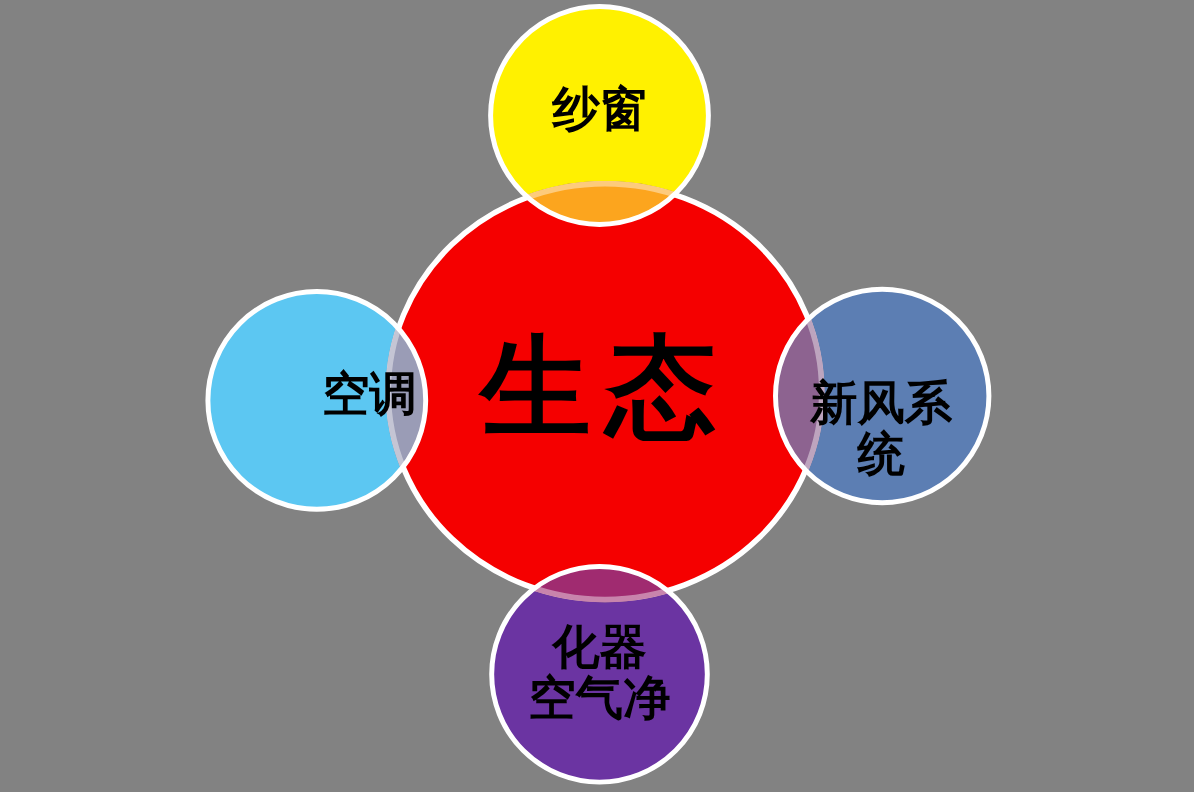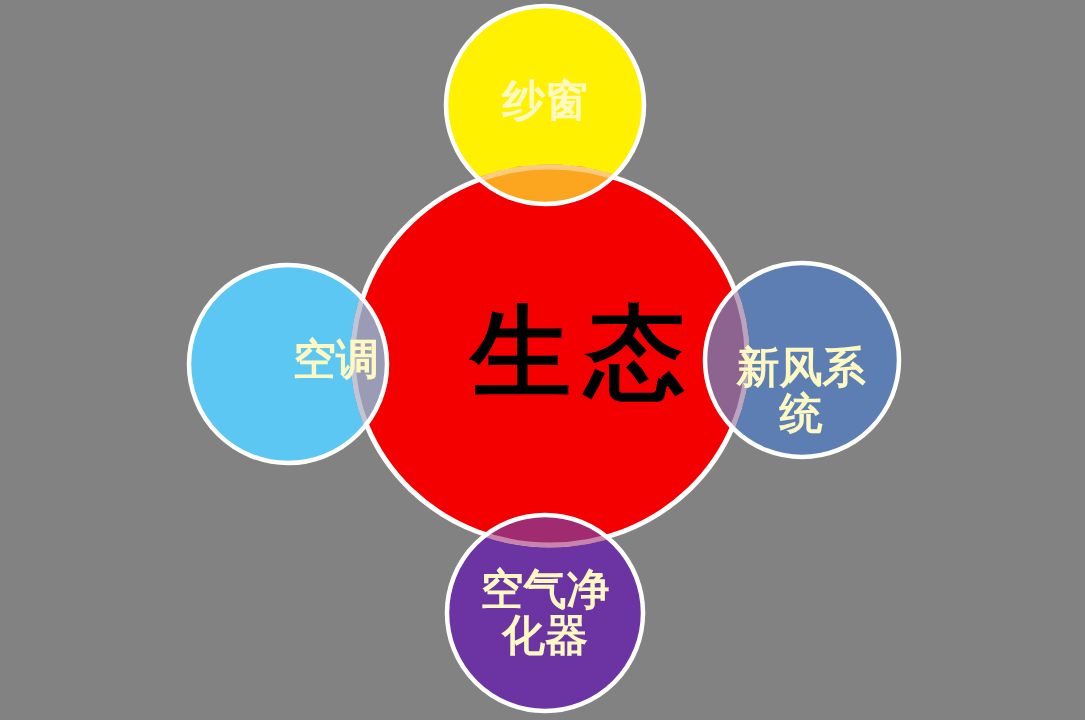--- a/index.html
+++ b/index.html
@@ -9,21 +9,21 @@
     height: 720px;
     overflow: hidden;
     font-family: "Liberation Serif", "DejaVu Serif", serif;
   }
   .stage svg { position: absolute; left: 0; top: 0; display: block; }
   .label {
     position: absolute;
     transform: translate(-50%, -50%);
     text-align: center;
     white-space: nowrap;
-    color: #fef9c3;
+    color: #000000;
     font-weight: 700;
   }
   .label .line { display: block; }
   .sat-label { font-size: 43px; line-height: 46px; }
   .center-label { font-size: 100px; line-height: 131px; letter-spacing: 14px; }
 </style>
 </head>
 <body>
 
 <div class="stage" style="background: rgb(130, 130, 130);">
@@ -75,31 +75,31 @@
     </g>
 
     <g>
       <circle cx="545" cy="613" r="98" mask="url(#mask-outside-red)" fill="#6B34A2"></circle>
       <circle cx="545" cy="613" r="98" clip-path="url(#clip-inside-red)" fill="#A02B70"></circle>
       <ellipse cx="550" cy="356" rx="197" ry="189" fill="none" stroke="#ffffff" stroke-width="5" opacity="0.42" clip-path="url(#clip-bottom)"></ellipse>
       <circle cx="545" cy="613" r="98" fill="none" stroke="#ffffff" stroke-width="4.5"></circle>
     </g>
   </svg>
 
-  <div class="label center-label" style="left: 551px; top: 353px; color: rgb(0, 0, 0); margin-left: 34px;">
+  <div class="label center-label" style="left: 551px; top: 353px; color: rgb(0, 0, 0);">
     <span class="line">生态</span>
   </div>
 
   <div class="label sat-label" style="left:545px; top:101px;">纱窗</div>
 
   <div class="label sat-label" style="left:288px; top:360px;margin-left:48px;">空调</div>
 
   <div class="label sat-label" style="left:801px; top:355px;margin-top:36px;">
     <span class="line">新风系</span>
     <span class="line">统</span>
   </div>
 
   <div class="label sat-label" style="left:545px; top:613px;">
+    <span class="line">化器</span>
     <span class="line">空气净</span>
-    <span class="line">化器</span>
   </div>
 
 </div>
 
 </body></html>

